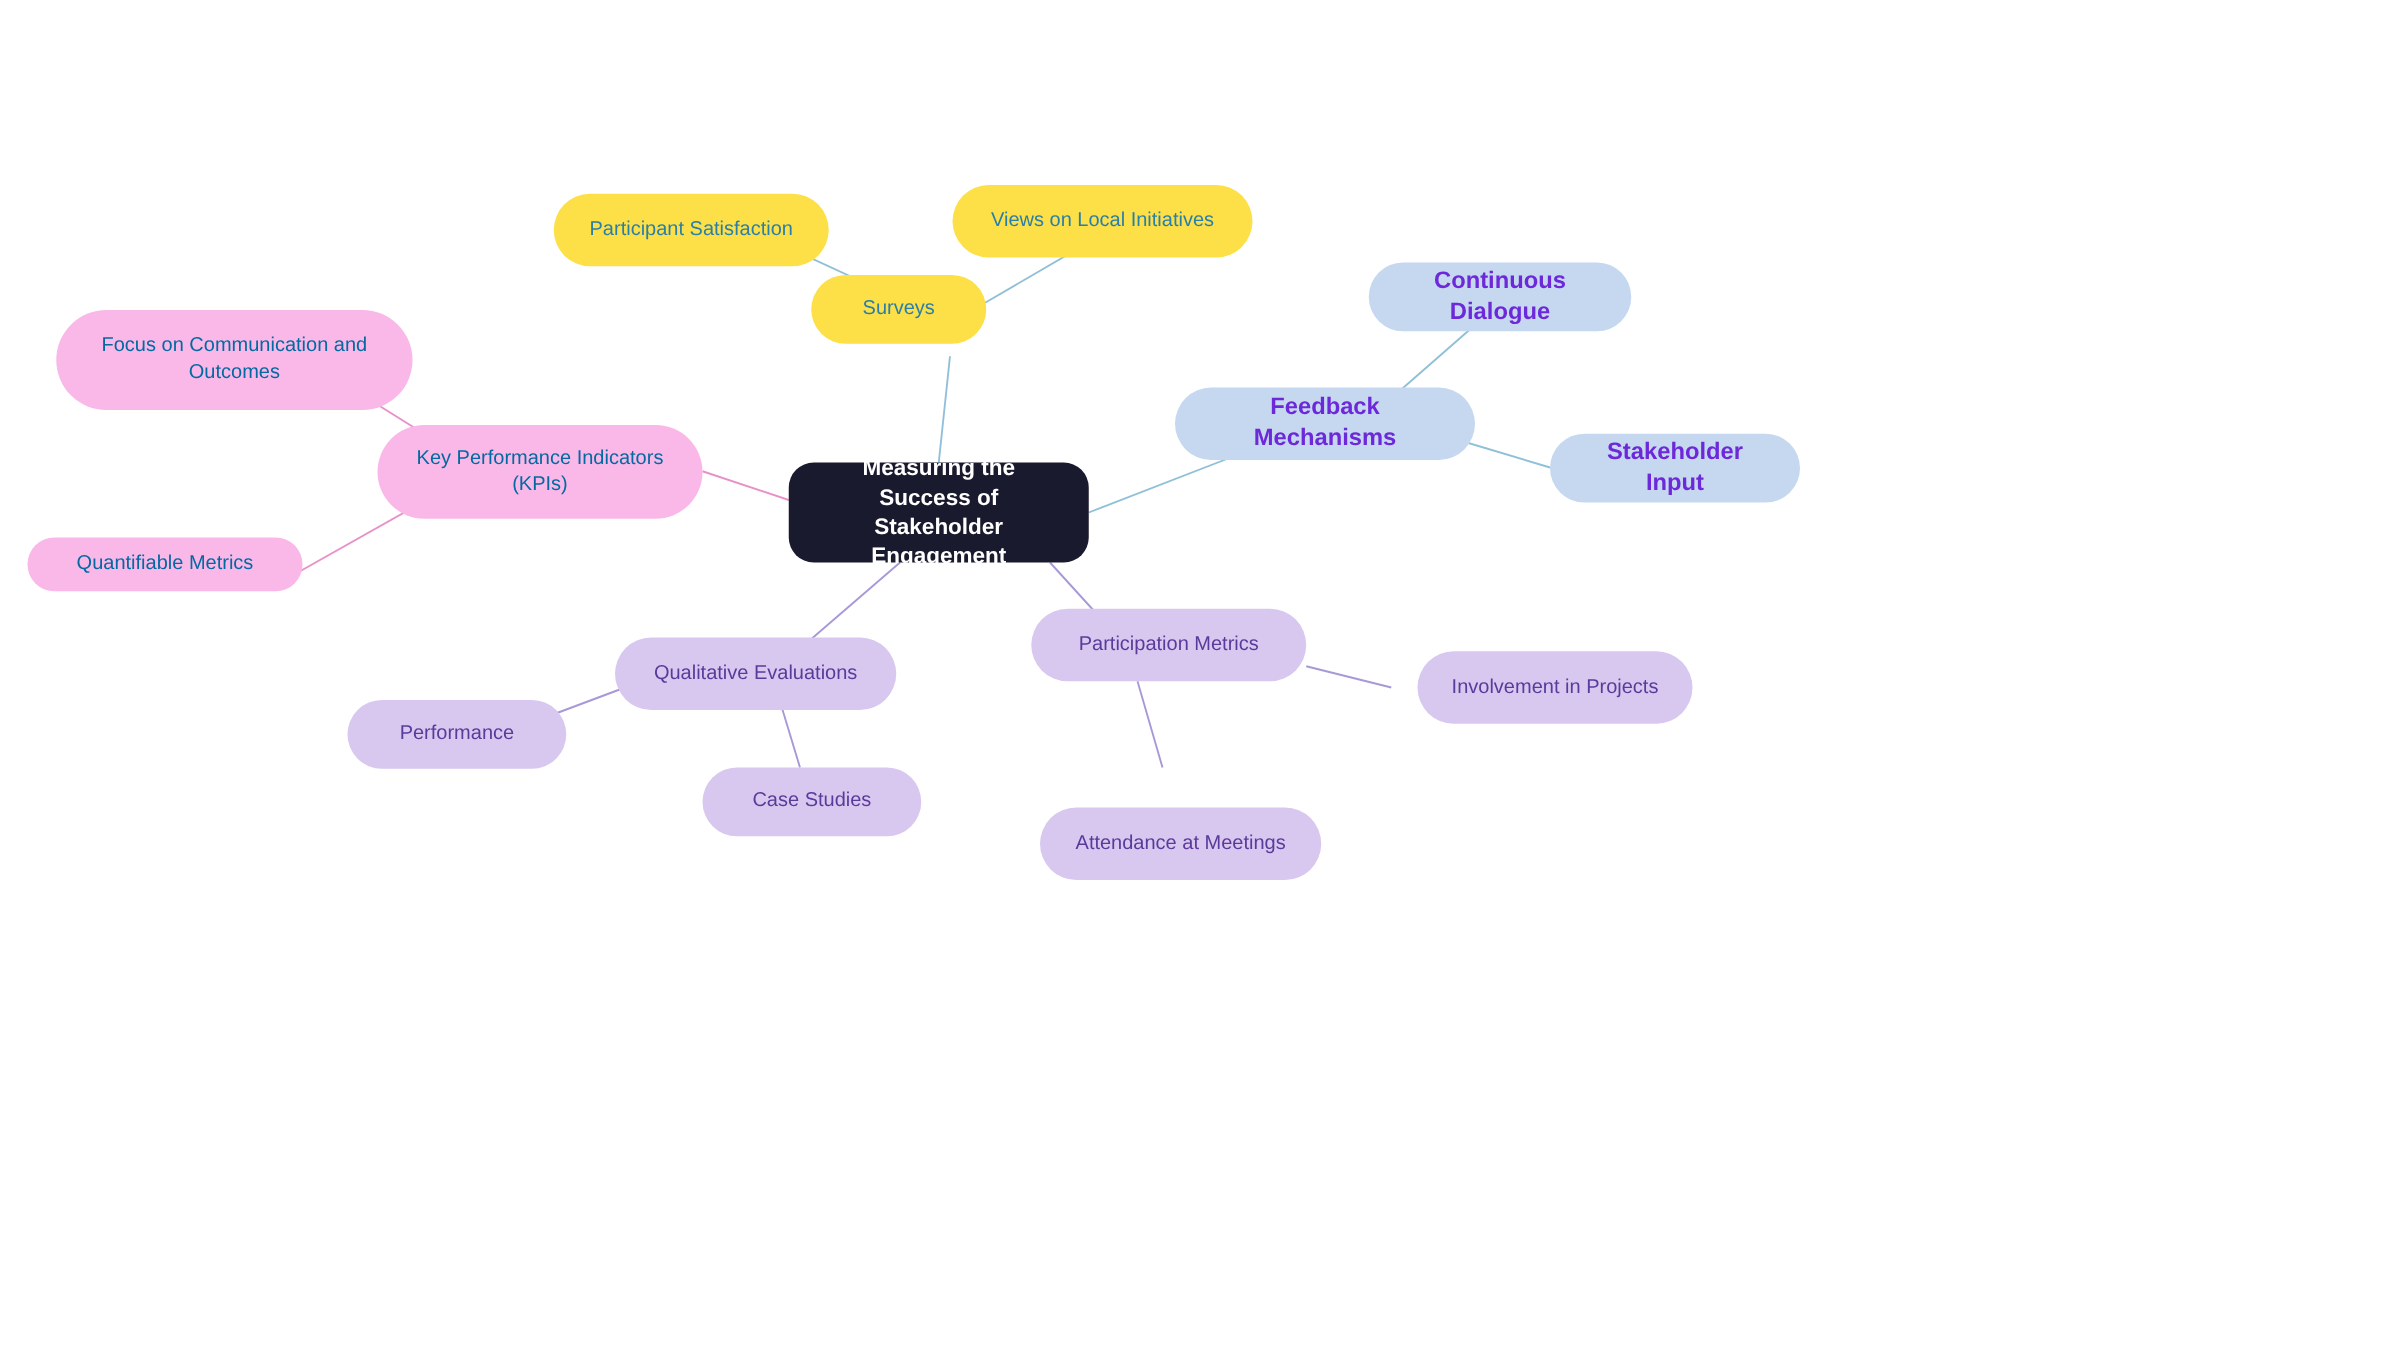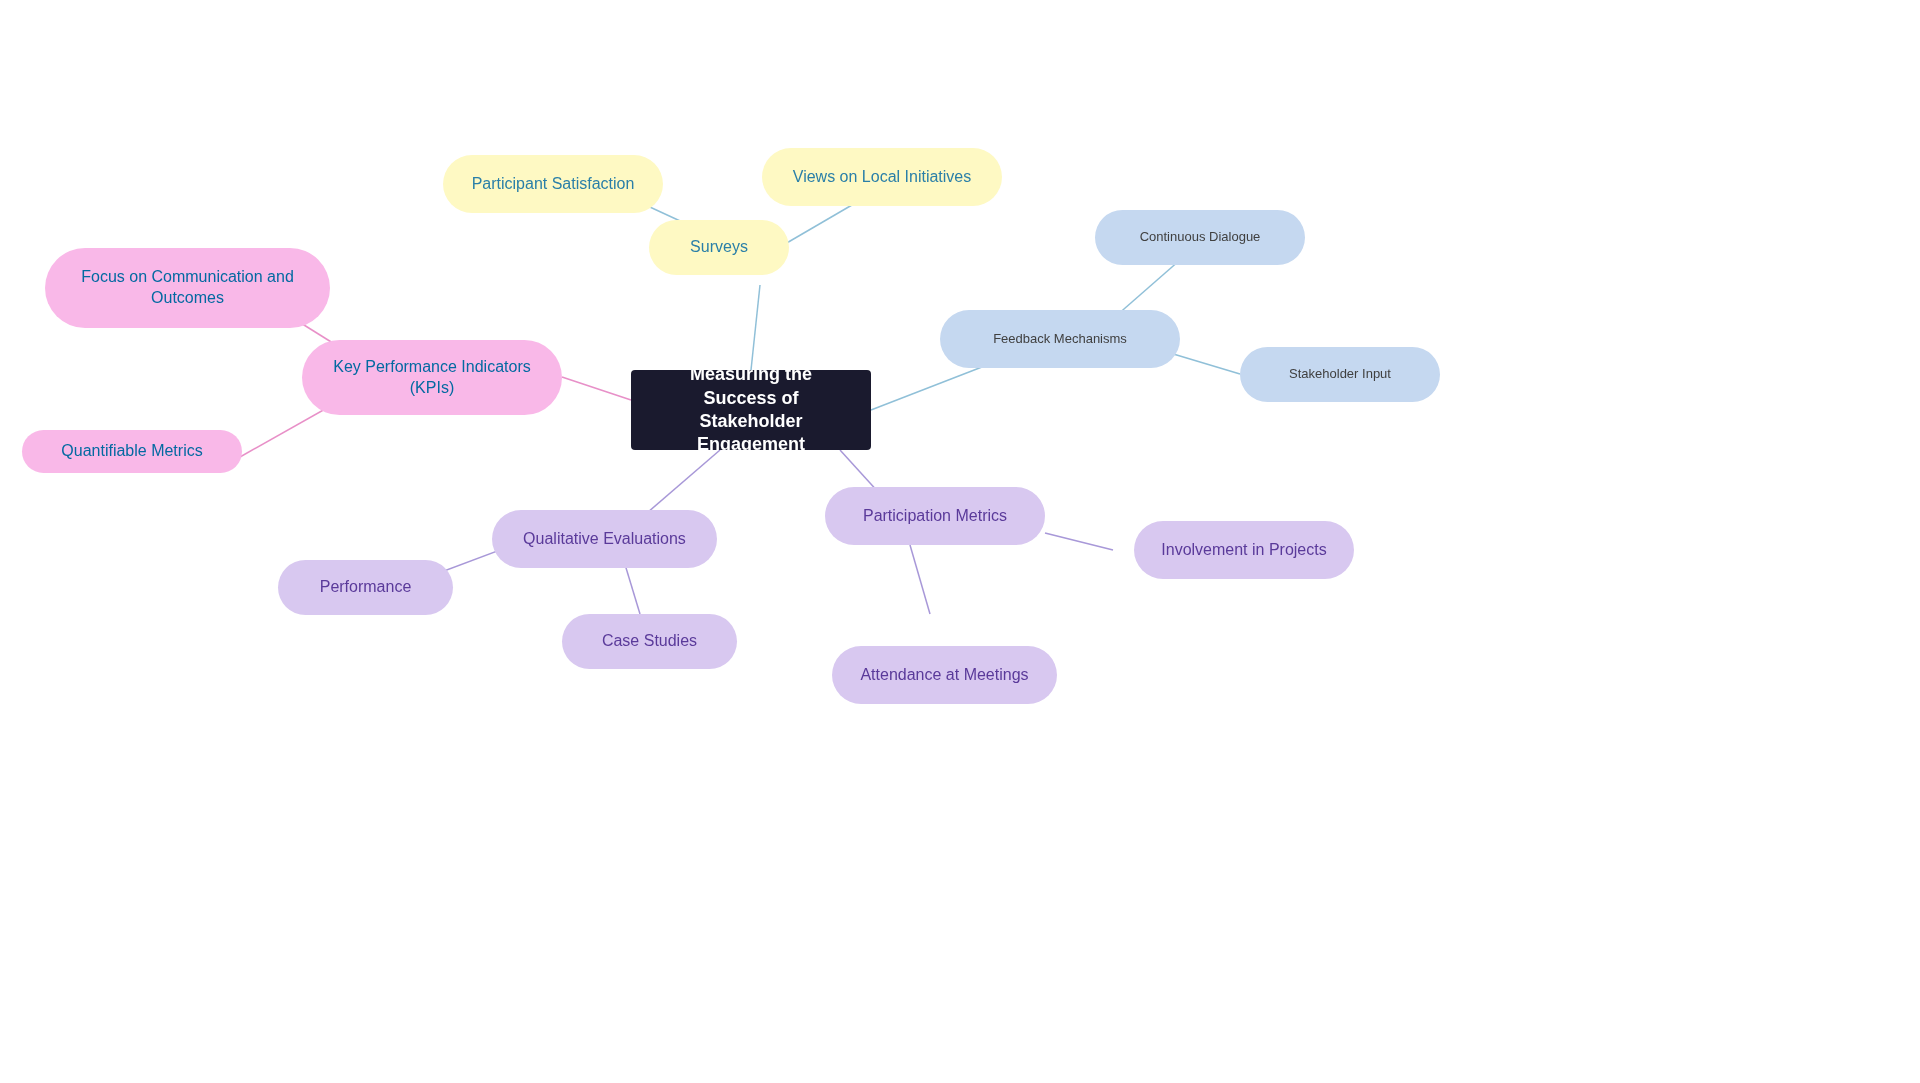--- a/index.html
+++ b/index.html
@@ -28,35 +28,35 @@
       text-align: center;
       z-index: 2;
       padding: 14px 24px;
       line-height: 1.3;
     }
     .node-center {
       background: #1a1a2e;
       color: #ffffff;
       font-size: 18px;
       font-weight: 600;
-      border-radius: 4px;
+      border-radius: 20px;
       width: 240px;
       height: 80px;
     }
     .node-blue {
-      background: #fef9c3;
+      background: #fde047;
       color: #2a7fa8;
       font-size: 16px;
       font-weight: 400;
     }
     .node-blue-dark {
       background: #c5d8f0;
-      color: #404040;
-      font-size: 13px;
-      font-weight: 400;
+      color: #6d28d9;
+      font-size: 19px;
+      font-weight: 700;
     }
     .node-pink {
       background: #f9b8e8;
       color: #0369a1;
       font-size: 16px;
       font-weight: 400;
       align-items: center;
     }
     .node-purple {
       background: #d8c8f0;

